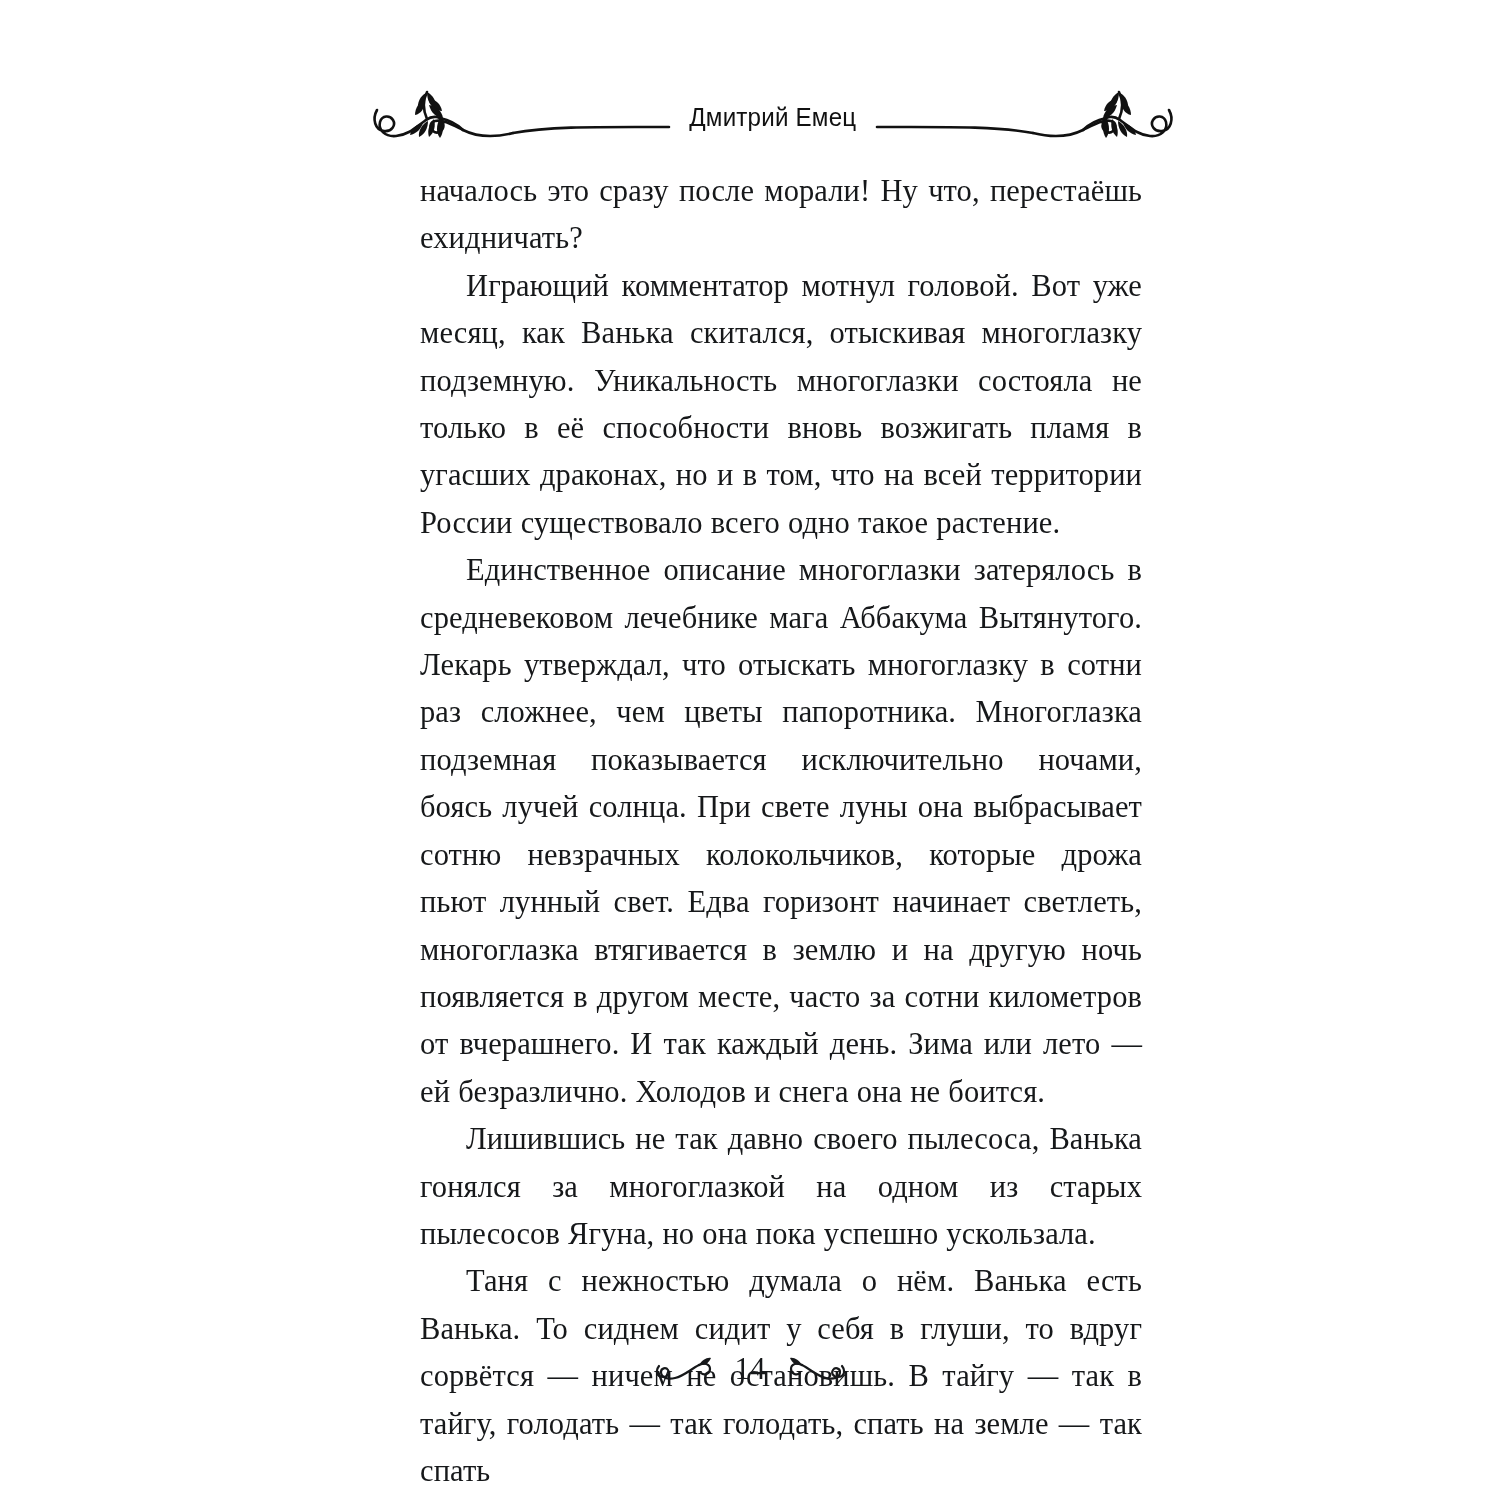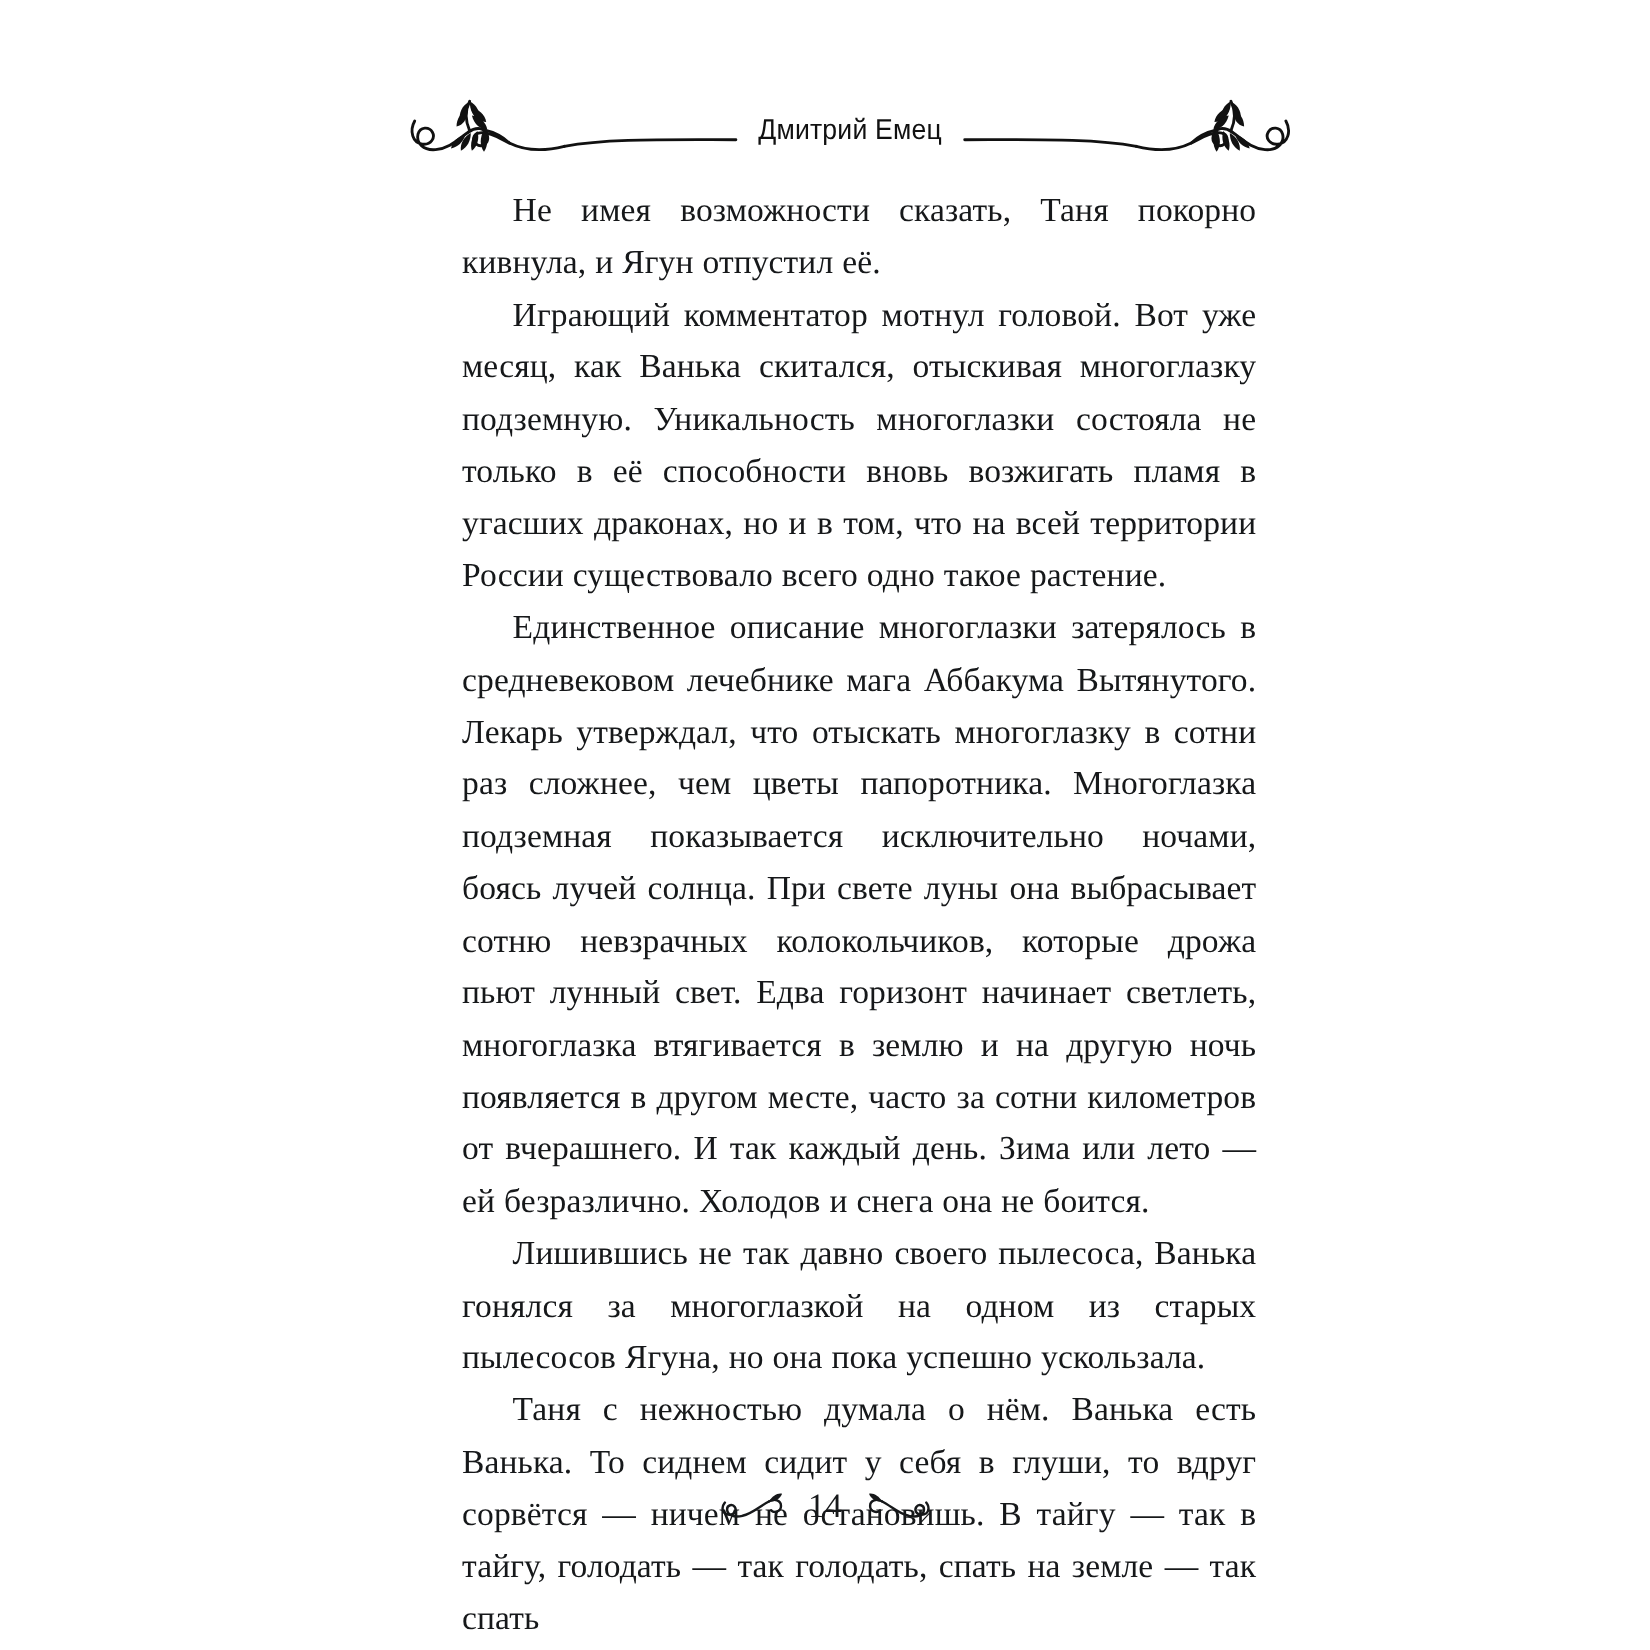--- a/index.html
+++ b/index.html
@@ -162,21 +162,21 @@
           <path d="M63,37 C65,44 63,51 58,55 C56,49 58,42 63,37 Z"></path>
           <path d="M57,39 C57,46 54,52 48,55 C47,49 51,42 57,39 Z"></path>
           <path d="M52,41 C50,47 45,52 39,53 C40,47 45,42 52,41 Z"></path>
         </g>
       </svg>
     </span>
 
   </div>
 
   <div class="text-column">
-    <p class="para">Не имея возможности сказать, Таня покорно кивнула, и Ягун отпустил её.</p>
+    <p class="para no-indent">началось это сразу после морали! Ну что, перестаёшь ехидничать?</p>
     <p class="para">Играющий комментатор мотнул головой. Вот уже месяц, как Ванька скитался, отыскивая многоглазку подземную. Уникальность многоглазки состояла не только в её способности вновь возжигать пламя в угасших драконах, но и в том, что на всей территории России существовало всего одно такое растение.</p>
     <p class="para">Единственное описание многоглазки затерялось в средневековом лечебнике мага Аббакума Вытянутого. Лекарь утверждал, что отыскать многоглазку в сотни раз сложнее, чем цветы папоротника. Многоглазка подземная показывается исключительно ночами, боясь лучей солнца. При свете луны она выбрасывает сотню невзрачных колокольчиков, которые дрожа пьют лунный свет. Едва горизонт начинает светлеть, многоглазка втягивается в землю и на другую ночь появляется в другом месте, часто за сотни километров от вчерашнего. И так каждый день. Зима или лето — ей безразлично. Холодов и снега она не боится.</p>
     <p class="para">Лишившись не так давно своего пылесоса, Ванька гонялся за многоглазкой на одном из старых пылесосов Ягуна, но она пока успешно ускользала.</p>
     <p class="para">Таня с нежностью думала о нём. Ванька есть Ванька. То сиднем сидит у себя в глуши, то вдруг сорвётся — ничем не остановишь. В тайгу — так в тайгу, голодать — так голодать, спать на земле — так спать</p>
   </div>
 
   <div class="footer">
 
     <span class="footer-swash-left">
       <svg viewBox="0 0 58 34" width="58" height="34" xmlns="http://www.w3.org/2000/svg" aria-hidden="true">

